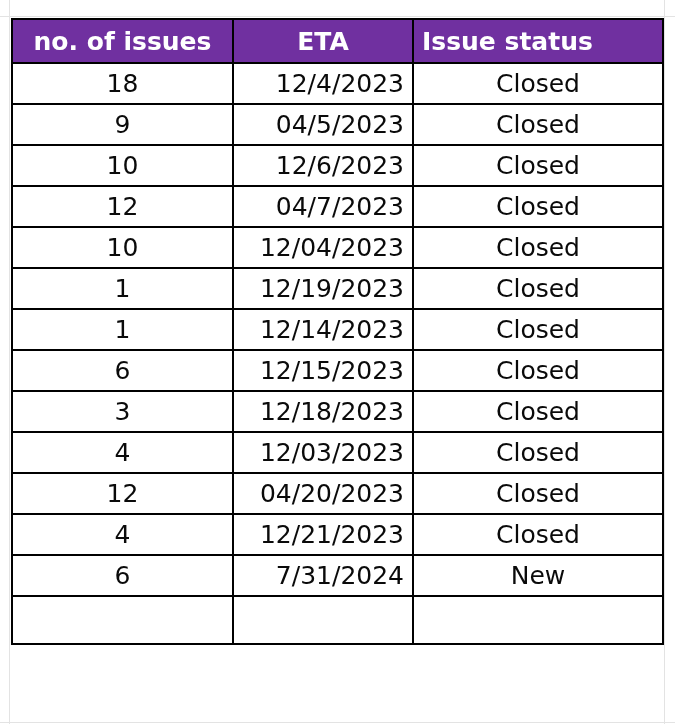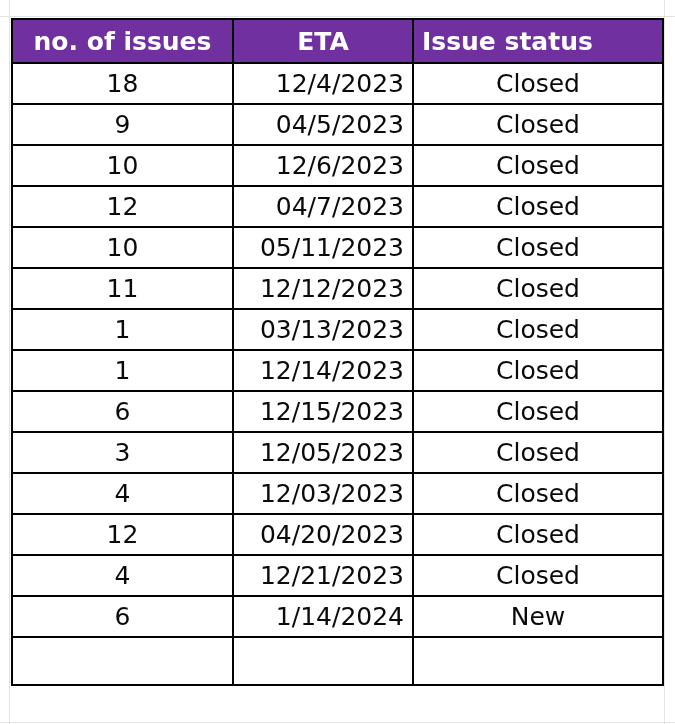--- a/index.html
+++ b/index.html
@@ -128,66 +128,61 @@
         <td class="cell-eta">12/6/2023</td>
         <td class="cell-status">Closed</td>
       </tr>
       <tr>
         <td class="cell-count">12</td>
         <td class="cell-eta">04/7/2023</td>
         <td class="cell-status">Closed</td>
       </tr>
       <tr>
         <td class="cell-count">10</td>
-        <td class="cell-eta">05/11/2023</td>
-        <td class="cell-status">Closed</td>
-      </tr>
-      <tr>
-        <td class="cell-count">11</td>
-        <td class="cell-eta">12/12/2023</td>
+        <td class="cell-eta">12/04/2023</td>
         <td class="cell-status">Closed</td>
       </tr>
       <tr>
         <td class="cell-count">1</td>
-        <td class="cell-eta">03/13/2023</td>
+        <td class="cell-eta">12/19/2023</td>
         <td class="cell-status">Closed</td>
       </tr>
       <tr>
         <td class="cell-count">1</td>
         <td class="cell-eta">12/14/2023</td>
         <td class="cell-status">Closed</td>
       </tr>
       <tr>
         <td class="cell-count">6</td>
         <td class="cell-eta">12/15/2023</td>
         <td class="cell-status">Closed</td>
       </tr>
       <tr>
         <td class="cell-count">3</td>
-        <td class="cell-eta">12/05/2023</td>
+        <td class="cell-eta">12/18/2023</td>
         <td class="cell-status">Closed</td>
       </tr>
       <tr>
         <td class="cell-count">4</td>
         <td class="cell-eta">12/03/2023</td>
         <td class="cell-status">Closed</td>
       </tr>
       <tr>
         <td class="cell-count">12</td>
         <td class="cell-eta">04/20/2023</td>
         <td class="cell-status">Closed</td>
       </tr>
       <tr>
         <td class="cell-count">4</td>
         <td class="cell-eta">12/21/2023</td>
         <td class="cell-status">Closed</td>
       </tr>
       <tr>
         <td class="cell-count">6</td>
-        <td class="cell-eta">1/14/2024</td>
+        <td class="cell-eta">7/31/2024</td>
         <td class="cell-status">New</td>
       </tr>
 
       <tr class="empty-row">
         <td class="cell-count"></td>
         <td class="cell-eta"></td>
         <td class="cell-status"></td>
       </tr>
 
     </tbody>

